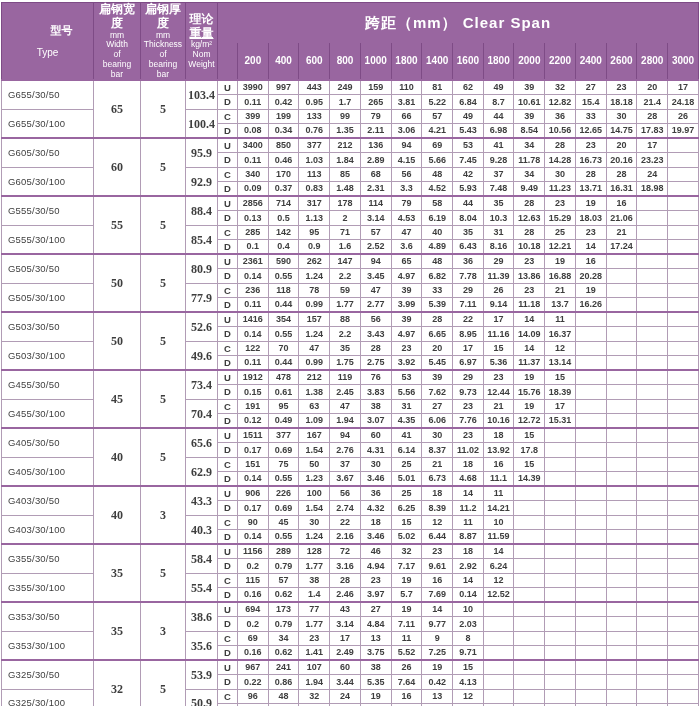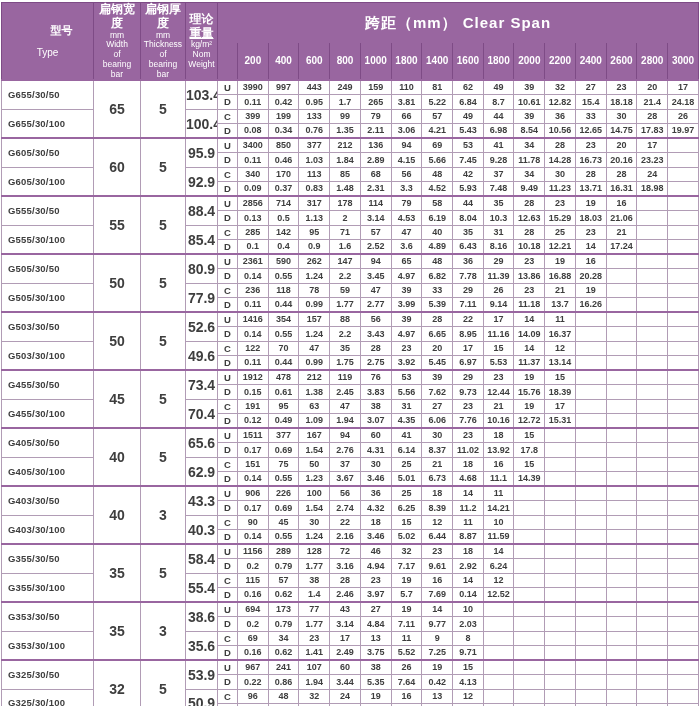--- a/index.html
+++ b/index.html
@@ -39,24 +39,24 @@
   th.h-type .en{font-size:10px;}
   tbody tr{height:14.5px;}
   tbody td{
     border:1px solid var(--grid);
     padding:0;text-align:center;vertical-align:middle;
     font-size:9px;font-weight:bold;line-height:1;
     overflow:hidden;white-space:nowrap;
   }
   tbody tr.group-start td{border-top:2px solid var(--purple);}
   td.c-type{
-    text-align:left;padding-left:6px;font-size:9.5px;font-weight:bold;
+    text-align:left;padding-left:6px;font-size:9.5px;font-weight:normal;
     letter-spacing:0.2px;
   }
-  td.c-mid{font-size:14px;}
+  td.c-mid{font-size:12px;font-family:Liberation Serif, serif;}
   td.c-letter{font-size:9.5px;}
 </style>
 </head>
 <body>
 
 <table>
   <colgroup>
     <col style="width:92px">
       <col style="width:47px">
       <col style="width:45px">
@@ -504,21 +504,21 @@
       <tr>
         <td class="c-letter">D</td>
         <td class="c-val">0.11</td>
         <td class="c-val">0.44</td>
         <td class="c-val">0.99</td>
         <td class="c-val">1.75</td>
         <td class="c-val">2.75</td>
         <td class="c-val">3.92</td>
         <td class="c-val">5.45</td>
         <td class="c-val">6.97</td>
-        <td class="c-val">5.53</td>
+        <td class="c-val">5.36</td>
         <td class="c-val">11.37</td>
         <td class="c-val">13.14</td>
         <td class="c-val"></td>
         <td class="c-val"></td>
         <td class="c-val"></td>
         <td class="c-val"></td>
       </tr>
       <tr class="group-start">
         <td class="c-type" rowspan="2">G455/30/50</td>
         <td class="c-mid" rowspan="4">45</td>

